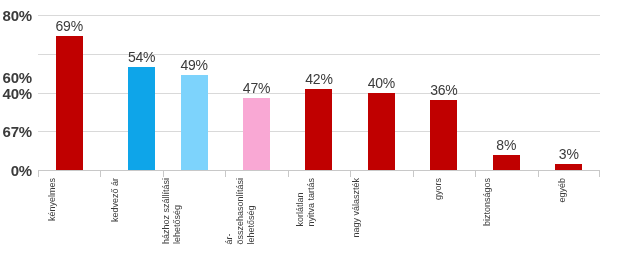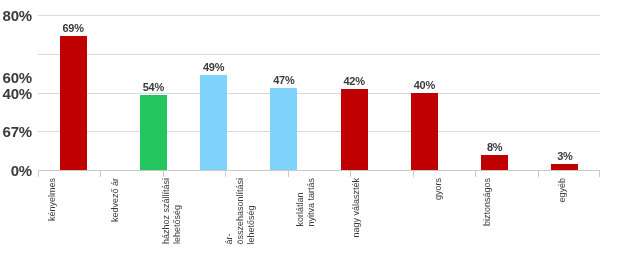--- a/index.html
+++ b/index.html
@@ -81,22 +81,22 @@
     width: 27px;
     background: #C00000;
     position: relative;
   }
   .bar-value {
     position: absolute;
     left: 50%;
     transform: translateX(-50%);
     bottom: 100%;
     margin-bottom: 2px;
-    font-size: 11px;
-    font-weight: bold;
+    font-size: 14px;
+    font-weight: normal;
     color: #3b3b3b;
     white-space: nowrap;
     letter-spacing: -0.2px;
   }
 
   
   #x-axis-line {
     position: absolute;
     left: 38px;
     top: 170px;
@@ -180,42 +180,47 @@
         <div class="gridline" style="top: 38.75px;"></div>
         <div class="gridline" style="top: 0px;"></div>
       </div>
     <div id="bars-layer">
         <div class="bar-slot">
           <div class="bar" style="height: 133.688px; background: rgb(192, 0, 0);">
             <span class="bar-value">69%</span>
           </div>
         </div>
         <div class="bar-slot">
-          <div class="bar" style="height: 75px; background: #22c55e; margin-left: 20px;">
+          <div class="bar" style="height: 103px; background: #0ea5e9; margin-left: 20px;">
             <span class="bar-value">54%</span>
           </div>
         </div>
         <div class="bar-slot">
           <div class="bar" style="height: 94.9375px; background: #7dd3fc;">
             <span class="bar-value">49%</span>
           </div>
         </div>
         <div class="bar-slot">
-          <div class="bar" style="height: 82px; background: #7dd3fc;">
+          <div class="bar" style="height: 72px; background: #f9a8d4;">
             <span class="bar-value">47%</span>
           </div>
         </div>
         <div class="bar-slot">
           <div class="bar" style="height: 81.375px; background: rgb(192, 0, 0);">
             <span class="bar-value">42%</span>
           </div>
         </div>
         <div class="bar-slot">
           <div class="bar" style="height: 77.5px; background: rgb(192, 0, 0);">
             <span class="bar-value">40%</span>
+          </div>
+        </div>
+        <div class="bar-slot">
+          <div class="bar" style="height: 69.75px; background: rgb(192, 0, 0);">
+            <span class="bar-value">36%</span>
           </div>
         </div>
         <div class="bar-slot">
           <div class="bar" style="height: 15.5px; background: rgb(192, 0, 0);">
             <span class="bar-value">8%</span>
           </div>
         </div>
         <div class="bar-slot">
           <div class="bar" style="height: 5.8125px; background: rgb(192, 0, 0);">
             <span class="bar-value">3%</span>

